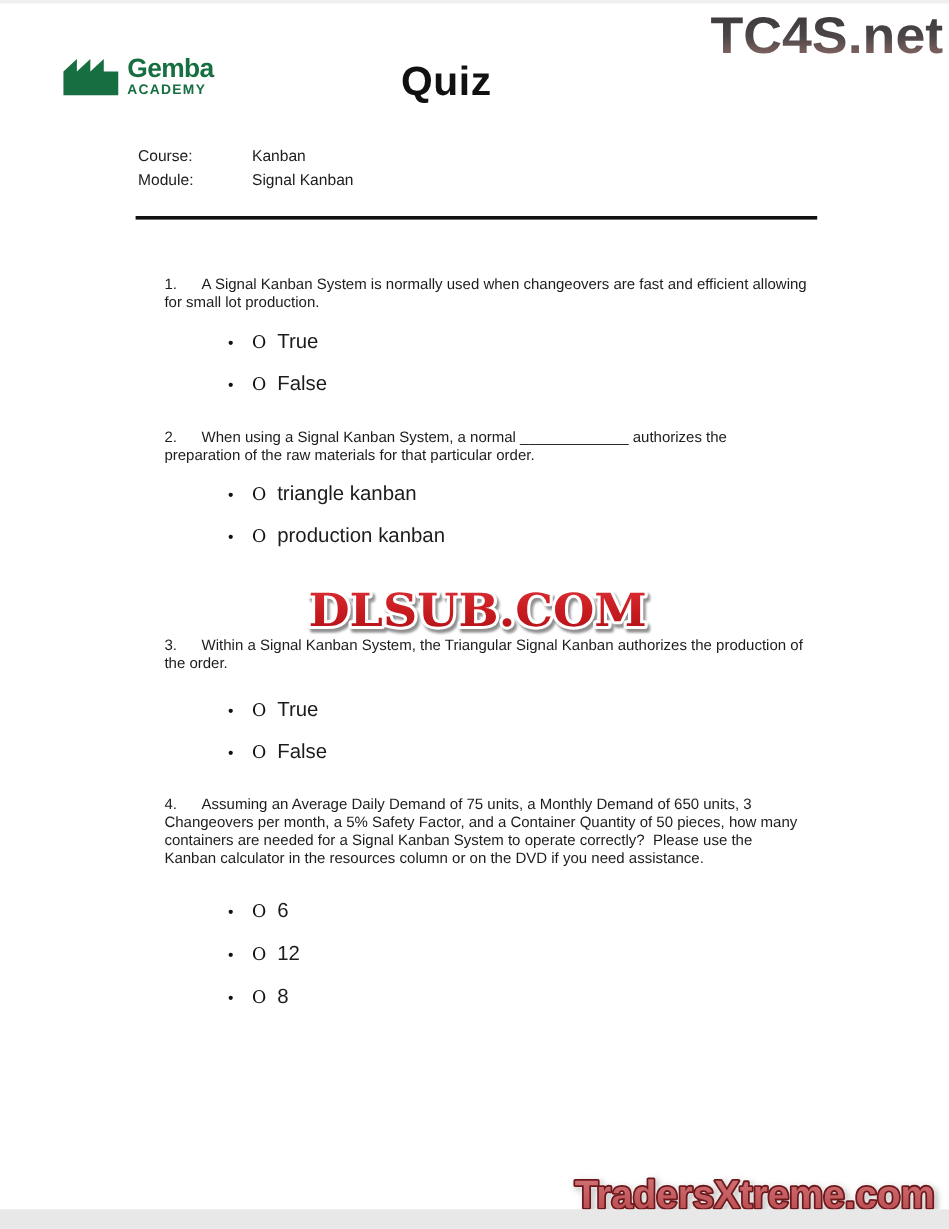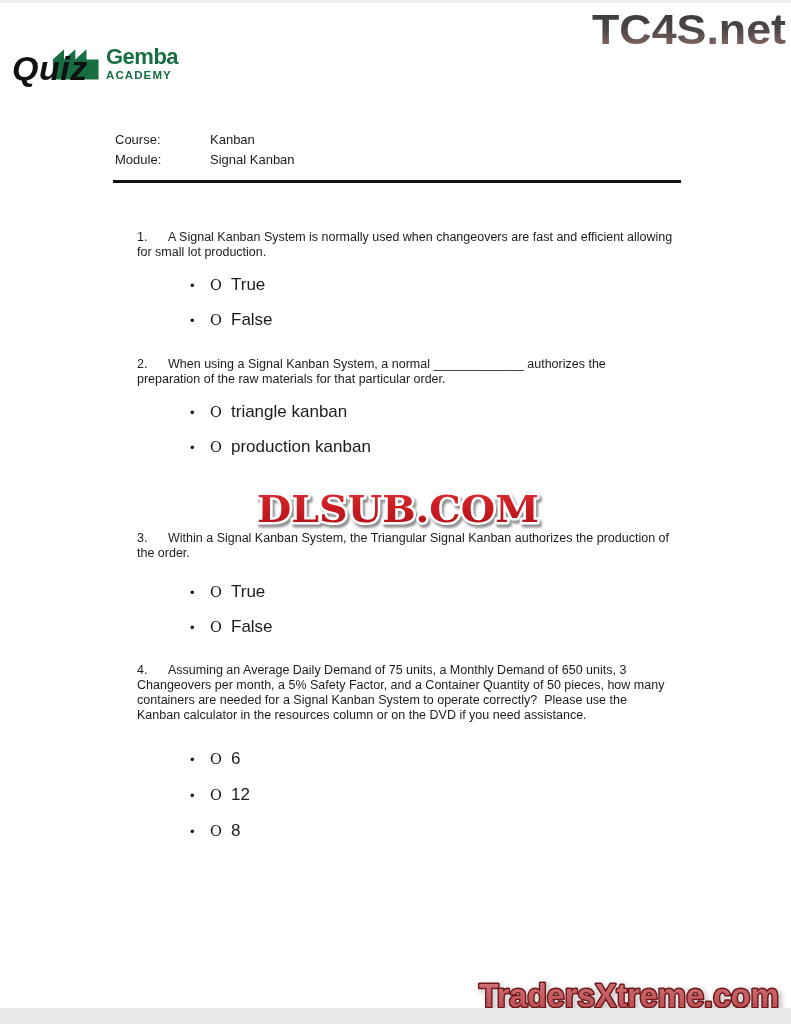--- a/index.html
+++ b/index.html
@@ -18,25 +18,25 @@
             filter:drop-shadow(0 0 2px rgba(255,255,255,0.95)) drop-shadow(2px 2px 2px rgba(160,160,160,0.8));}
 
   
   .logo{position:absolute; left:52px; top:46px; display:flex; align-items:flex-start;}
   .logo-icon{width:50px; height:34px; display:block;}
   .logo-text{margin-left:4px; line-height:1;}
   .logo-brand{font-weight:bold; font-size:22px; letter-spacing:-0.5px;}
   .logo-sub{font-weight:bold; font-size:11.5px; letter-spacing:1.1px; margin-top:2px;}
 
   
-  .title{position:absolute; left:12px; top:49px; width:744px; margin:0;
-         font-size:34px; font-weight:bold; letter-spacing:0.5px; color:#111;font-style:italic;}
+  .title{position:absolute; left:0; top:49px; width:744px; margin:0;
+         text-align:center; font-size:34px; font-weight:bold; letter-spacing:0.5px; color:#111;}
 
   
-  .meta{position:absolute; left:115px; top:130px; font-size:13px; line-height:20px;}
+  .meta{position:absolute; left:115px; top:120px; font-size:13px; line-height:20px;}
   .meta-label{display:inline-block; width:95px;}
 
   .rule{position:absolute; left:113px; top:180px; width:568px; height:2.5px; background:#111;}
 
   
   .content{position:absolute; left:137px; top:218px; width:620px;}
   .question{position:absolute; left:0; width:620px;}
   .q1{top:12px;} .q2{top:139px;} .q3{top:313px;} .q4{top:445px;}
   .qtext{margin:0 0 17px 0; font-size:12.5px; line-height:15px;}
   .q3 .qtext{margin-bottom:23px;}

